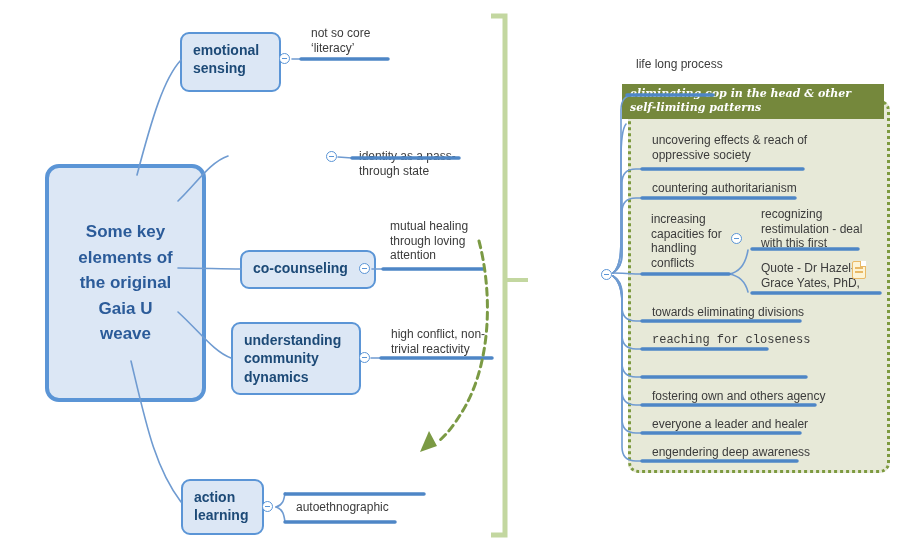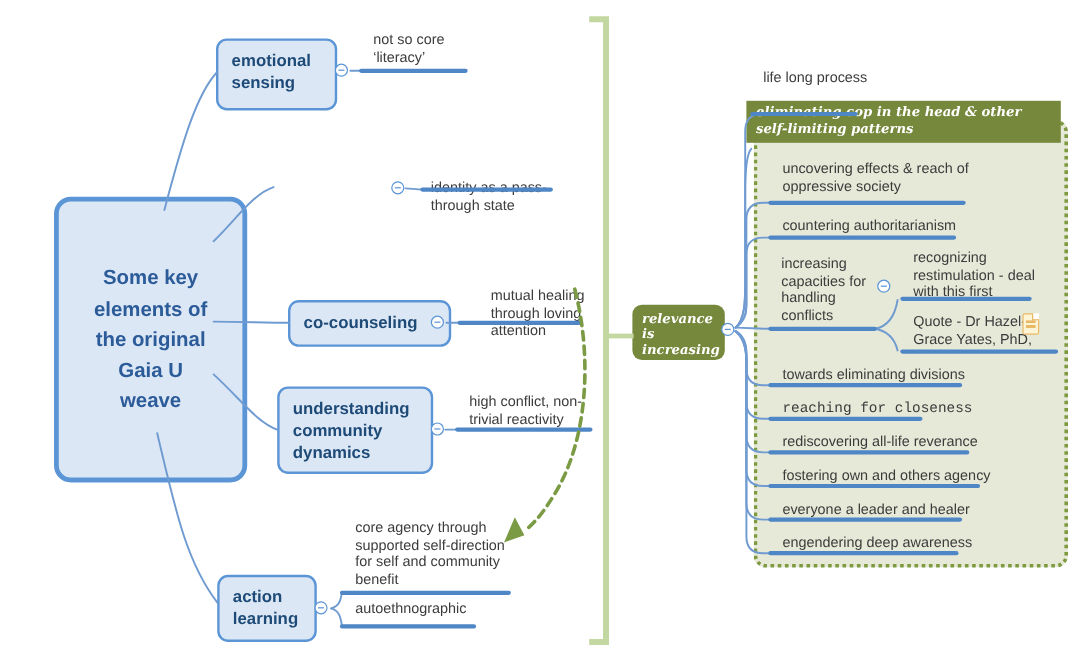--- a/index.html
+++ b/index.html
@@ -118,38 +118,35 @@
     <span>Some key elements of the original Gaia U weave</span>
   </div>
 
   <div class="box" style="left:180px;top:32px;width:101px;height:60px;">emotional sensing</div>
   <div class="box" style="left:240px;top:250px;width:136px;height:39px;">co-counseling</div>
   <div class="box" style="left:231px;top:322px;width:130px;height:73px;">understanding community dynamics</div>
   <div class="box" style="left:181px;top:479px;width:83px;height:56px;">action learning</div>
 
   <div class="note" style="left:311px;top:26px;width:88px;">not so core ‘literacy’</div>
   <div class="note" style="left:359px;top:125px;width:110px;margin-top:24px;">identity as a pass-through state</div>
-  <div class="note" style="left:409px;top:219px;width:95px;margin-top:20px;">mutual healing through loving attention</div>
+  <div class="note" style="left:390px;top:219px;width:95px;">mutual healing through loving attention</div>
   <div class="note" style="left:391px;top:327px;width:116px;">high conflict, non-trivial reactivity</div>
-  <div class="note" style="left:296px;top:432px;width:140px;">core agency through supported self-direction for self and community benefit</div>
   <div class="note" style="left:296px;top:500px;width:130px;">autoethnographic</div>
 
-  <div class="olive-box hub-box" style="left:527px;top:254px;width:77px;height:46px;">relevance is increasing rapidly</div>
 
   <div class="note" style="left:636px;top:57px;">life long process</div>
   <div class="olive-box header-box" style="left:622px;top:84px;width:262px;min-height:30px;">eliminating cop in the head &amp; other self-limiting patterns</div>
 
   <div class="note" style="left:652px;top:133px;width:170px;">uncovering effects &amp; reach of oppressive society</div>
   <div class="note" style="left:652px;top:181px;">countering authoritarianism</div>
   <div class="note" style="left:651px;top:212px;width:86px;">increasing capacities for handling conflicts</div>
   <div class="note" style="left:761px;top:207px;width:102px;">recognizing restimulation - deal with this first</div>
   <div class="note" style="left:761px;top:261px;width:100px;">Quote - Dr Hazel-Grace Yates, PhD,</div>
   <div class="note" style="left:652px;top:305px;">towards eliminating divisions</div>
   <div class="note" style="left:652px;top:333px;font-family:Liberation Mono, monospace;">reaching for closeness</div>
-  <div class="note" style="left:652px;top:361px;">rediscovering all-life reverance</div>
   <div class="note" style="left:652px;top:389px;">fostering own and others agency</div>
   <div class="note" style="left:652px;top:417px;">everyone a leader and healer</div>
   <div class="note" style="left:652px;top:445px;">engendering deep awareness</div>
 
   <div class="doc-icon" style="left:852px;top:261px;"></div>
 
   <div class="toggle" style="left:279px;top:53px;"></div>
   <div class="toggle" style="left:326px;top:151px;"></div>
   <div class="toggle" style="left:359px;top:263px;"></div>
   <div class="toggle" style="left:359px;top:352px;"></div>

